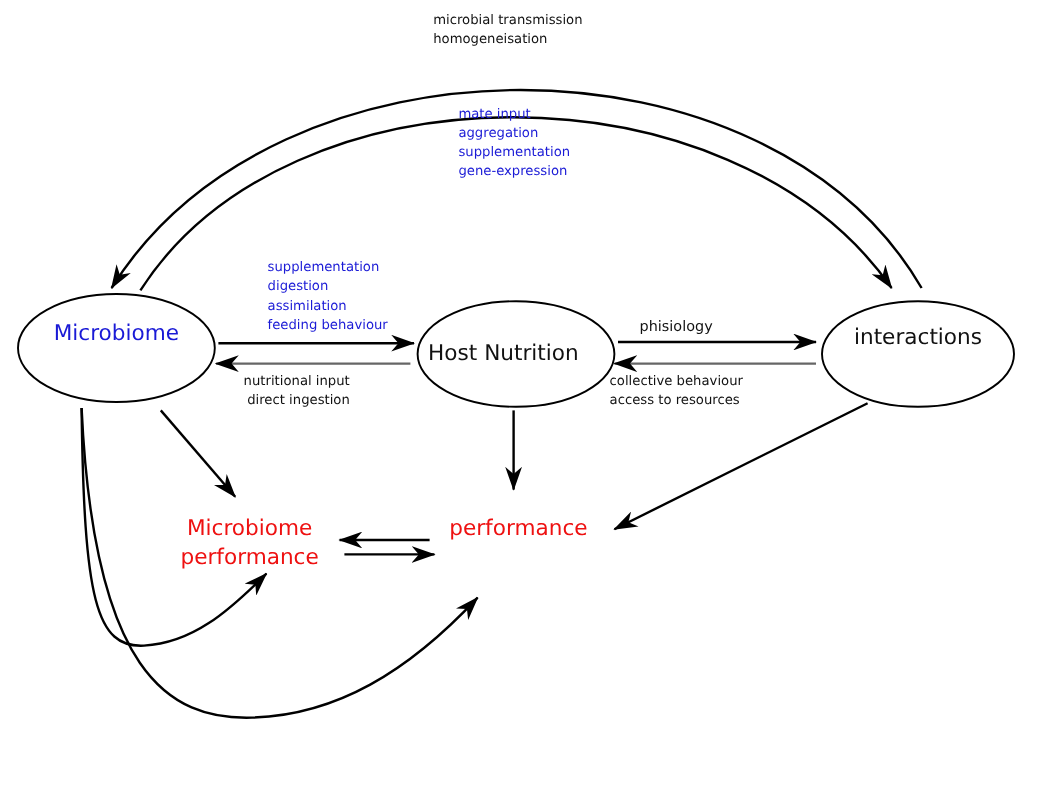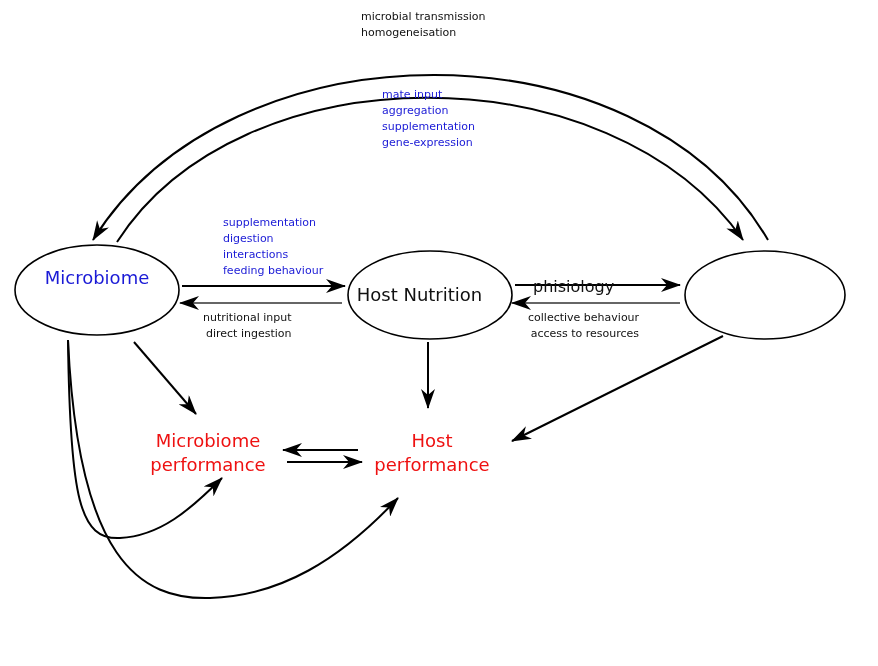--- a/index.html
+++ b/index.html
@@ -47,49 +47,49 @@
   <path d="M68,340 C78,560 140,600 210,598 C280,596 340,560 398,498" fill="none" stroke="#000" stroke-width="2" marker-end="url(#ah)"></path>
 </svg>
 
 <div class="node" style="left:17px; top:266px; width:160px; color:#1a1ad6;">
   <div>Microbiome</div>
 </div>
 <div class="node" style="left:348px; top:283px; width:143px; color:#111;">
   <div>Host Nutrition</div>
 </div>
 <div class="node" style="left:685px; top:270px; width:160px; color:#111;">
+  <div>interactions</div>
 </div>
 <div class="node red" style="left:128px; top:429px; width:160px;">
   <div>Microbiome</div>
   <div>performance</div>
 </div>
 <div class="node red" style="left:352px; top:429px; width:160px;">
-  <div>Host</div>
   <div>performance</div>
 </div>
 
 <div class="lbl black" style="left:361px; top:9px;">
   <div>microbial transmission</div>
   <div>homogeneisation</div>
 </div>
 <div class="lbl blue" style="left:382px; top:87px;">
   <div>mate input</div>
   <div>aggregation</div>
   <div>supplementation</div>
   <div>gene-expression</div>
 </div>
 <div class="lbl blue" style="left:203px; top:215px;margin-left:20px;">
   <div>supplementation</div>
   <div>digestion</div>
-  <div>interactions</div>
+  <div>assimilation</div>
   <div>feeding behaviour</div>
 </div>
 <div class="lbl black" style="left:203px; top:310px;text-align:right;">
   <div>nutritional input</div>
   <div>direct ingestion</div>
 </div>
-<div class="lbl black" style="left:533px; top:264px; font-size:16px;margin-top:15px;">
+<div class="lbl black" style="left:533px; top:264px; font-size:12px;">
   <div>phisiology</div>
 </div>
-<div class="lbl black" style="left:528px; top:310px;text-align:right;">
+<div class="lbl black" style="left:508px; top:310px;">
   <div>collective behaviour</div>
   <div>access to resources</div>
 </div>
 
 </body></html>

